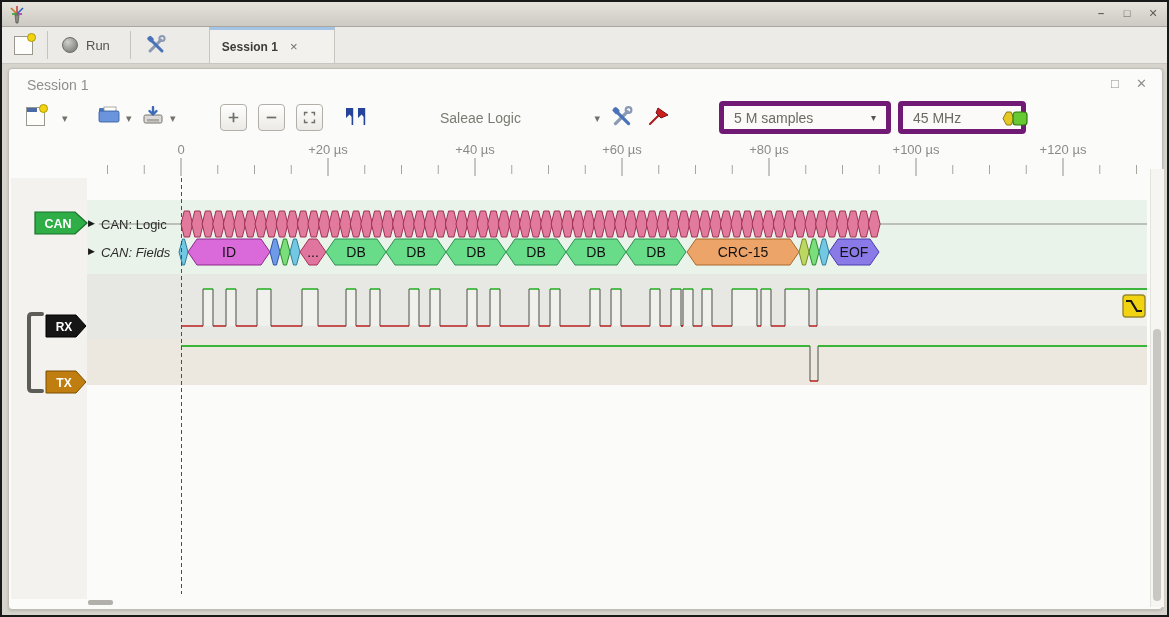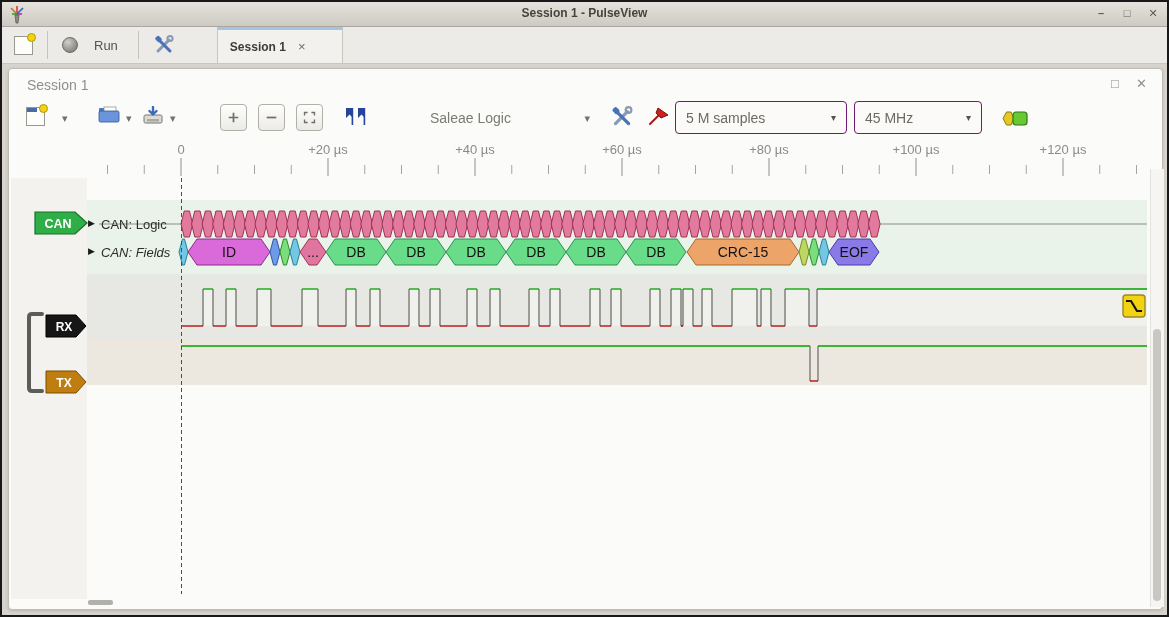--- a/index.html
+++ b/index.html
@@ -5,41 +5,41 @@
   html,body{margin:0;padding:0;background:#ffffff;font-family:"Liberation Sans","DejaVu Sans",sans-serif;}
   .screen{position:relative;width:1169px;height:617px;box-sizing:border-box;border:2px solid #191919;background:#d7d4cd;overflow:hidden;}
   
   .titlebar{position:relative;height:24px;background:linear-gradient(#e6e3dd,#cdcac3);border-bottom:1px solid #a9a6a0;}
   .app-icon{position:absolute;left:7px;top:2px;width:16px;height:20px;}
   .win-title{position:absolute;left:0;right:0;top:4px;text-align:center;font-size:12px;font-weight:bold;color:#45453f;}
   .win-controls{position:absolute;right:6px;top:3px;display:flex;gap:10px;}
   .win-btn{width:16px;height:16px;text-align:center;font-size:11px;font-weight:bold;color:#5d5d57;line-height:16px;cursor:default;}
   
   .main-toolbar{position:relative;height:36px;background:#edebe7;border-bottom:1px solid #cac7c0;display:flex;align-items:center;}
-  .tb-btn{display:flex;align-items:center;height:32px;background:transparent;border:none;padding:0 8px;gap:8px;}
+  .tb-btn{display:flex;align-items:center;height:32px;background:transparent;border:none;padding:0 8px;}
   .sep{width:1px;height:28px;background:#c6c3bc;margin:0 6px;}
   .run-dot{width:14px;height:14px;border-radius:50%;background:radial-gradient(circle at 35% 30%,#cfcfcb,#8b8b86 70%);border:1px solid #6b6b65;margin-right:8px;}
   .run-label{font-size:13px;color:#55554f;}
   .tab{position:relative;margin-left:34px;height:33px;min-width:100px;background:#f2f1ee;border-left:1px solid #c9c6bf;border-right:1px solid #c9c6bf;border-top:3px solid #a3c4e4;display:flex;align-items:center;padding:0 12px;gap:12px;}
   .tab-label{font-size:12px;font-weight:600;color:#3c3c38;}
   .tab-close{font-size:13px;color:#6e6e68;}
   
   .icon-new{position:relative;width:17px;height:17px;background:#fdfdfc;border:1px solid #9a978f;}
   .icon-new .dot{position:absolute;top:-4px;right:-4px;width:7px;height:7px;border-radius:50%;background:#f2d312;border:1px solid #b09a00;}
   .icon-new.session::before{content:"";position:absolute;top:0;left:0;width:10px;height:4px;background:#4a6aa8;}
   .caret{font-size:11px;color:#73716a;line-height:10px;}
   
   .mdi{position:relative;height:553px;background:#d7d4cd;}
   .subwindow{position:absolute;left:6px;top:4px;width:1153px;height:540px;background:#fbfbfa;border:1px solid #bfbcb5;border-radius:4px;box-shadow:0 1px 3px rgba(0,0,0,.15);}
   .sub-title{position:absolute;left:18px;top:8px;font-size:14px;color:#8f8f8a;}
   .sub-btn{position:absolute;top:7px;font-size:13px;color:#8f8f8a;}
   
   .abs{position:absolute;}
   .frame-btn{box-sizing:border-box;width:27px;height:27px;border:1px solid #b2afa8;border-radius:4px;background:linear-gradient(#fefefd,#ebeae6);display:flex;align-items:center;justify-content:center;}
-  .combo{box-sizing:border-box;border:1px solid #701a75;border-radius:4px;background:#fbfaf8;display:flex;align-items:center;justify-content:space-between;padding:0 10px;font-size:14px;color:#6b6b64;}
+  .combo{box-sizing:border-box;border:5px solid #701a75;border-radius:4px;background:#fbfaf8;display:flex;align-items:center;justify-content:space-between;padding:0 10px;font-size:14px;color:#6b6b64;margin-left:44px;}
   .combo-flat{display:flex;align-items:center;justify-content:space-between;font-size:14px;color:#7b7b74;}
   
   .row-label{position:absolute;z-index:6;font-size:13px;color:#2d2d2a;}
   .expander{position:absolute;z-index:6;font-size:9px;color:#1a1a1a;}
   #trace-svg{position:absolute;left:0;top:0;z-index:5;pointer-events:none;}
   .vtrack{position:absolute;left:1148px;top:167px;width:13px;height:438px;background:#f6f5f2;border-left:1px solid #e4e2dd;z-index:6;}
   .vthumb{position:absolute;left:1151px;top:327px;width:8px;height:272px;background:#c9c7c2;border-radius:4px;z-index:7;}
   .hthumb{position:absolute;left:86px;top:598px;width:25px;height:5px;background:#b2b0ab;border-radius:2px;z-index:6;}
   #trace-svg text{font-family:"Liberation Sans","DejaVu Sans",sans-serif;}
 </style>
@@ -54,21 +54,20 @@
         <g stroke-width="1.6" fill="none">
           <path d="M8 10 L8 2" stroke="#c84040"></path>
             <path d="M8 10 L2 4" stroke="#c07828"></path>
           <path d="M8 10 L14 4" stroke="#3060c0"></path>
             <path d="M8 10 L3 10" stroke="#30a030"></path>
           <path d="M8 10 L13 10" stroke="#b030b0"></path>
         </g>
         <polygon points="6,11 10,11 9,19 7,19" fill="#8a8a85" stroke="#5c5c57" stroke-width="0.8"></polygon>
       </svg>
     </span>
-    <div class="win-title">Session 1 - PulseView</div>
     <div class="win-controls">
       <span class="win-btn">–</span>
       <span class="win-btn">□</span>
       <span class="win-btn">✕</span>
     </div>
   </div>
 
   <div class="main-toolbar">
     <button class="tb-btn" style="margin-left:4px;">
       <span class="icon-new">
@@ -154,21 +153,21 @@
     <span>
       <svg width="26" height="19" viewBox="0 0 26 19">
         <polygon points="3,1 10,1 10,11 6.5,7.5 3,11" fill="#26459a"></polygon>
         <rect x="8.6" y="1" width="1.6" height="17" fill="#26459a"></rect>
         <polygon points="15,1 22,1 22,11 18.5,7.5 15,11" fill="#26459a"></polygon>
         <rect x="20.6" y="1" width="1.6" height="17" fill="#26459a"></rect>
       </svg>
     </span>
   </button>
 
-  <div class="abs combo-flat" style="left:420px;top:103px;width:168px;height:26px;">
+  <div class="abs combo-flat" style="left:430px;top:103px;width:168px;height:26px;">
     <span style="padding-left:8px;">Saleae Logic</span>
     <span class="caret">▾</span>
   </div>
 
   <button class="abs tb-btn" style="left:600px;top:99px;">
     <span>
       <svg width="24" height="22" viewBox="0 0 22 20">
         <path d="M5 17 L16 6" stroke="#8a9ab4" stroke-width="3" stroke-linecap="round"></path>
         <circle cx="17" cy="4.5" r="2.6" fill="none" stroke="#8a9ab4" stroke-width="2"></circle>
         <path d="M17 17 L6 6" stroke="#4a72b8" stroke-width="3" stroke-linecap="round"></path>

